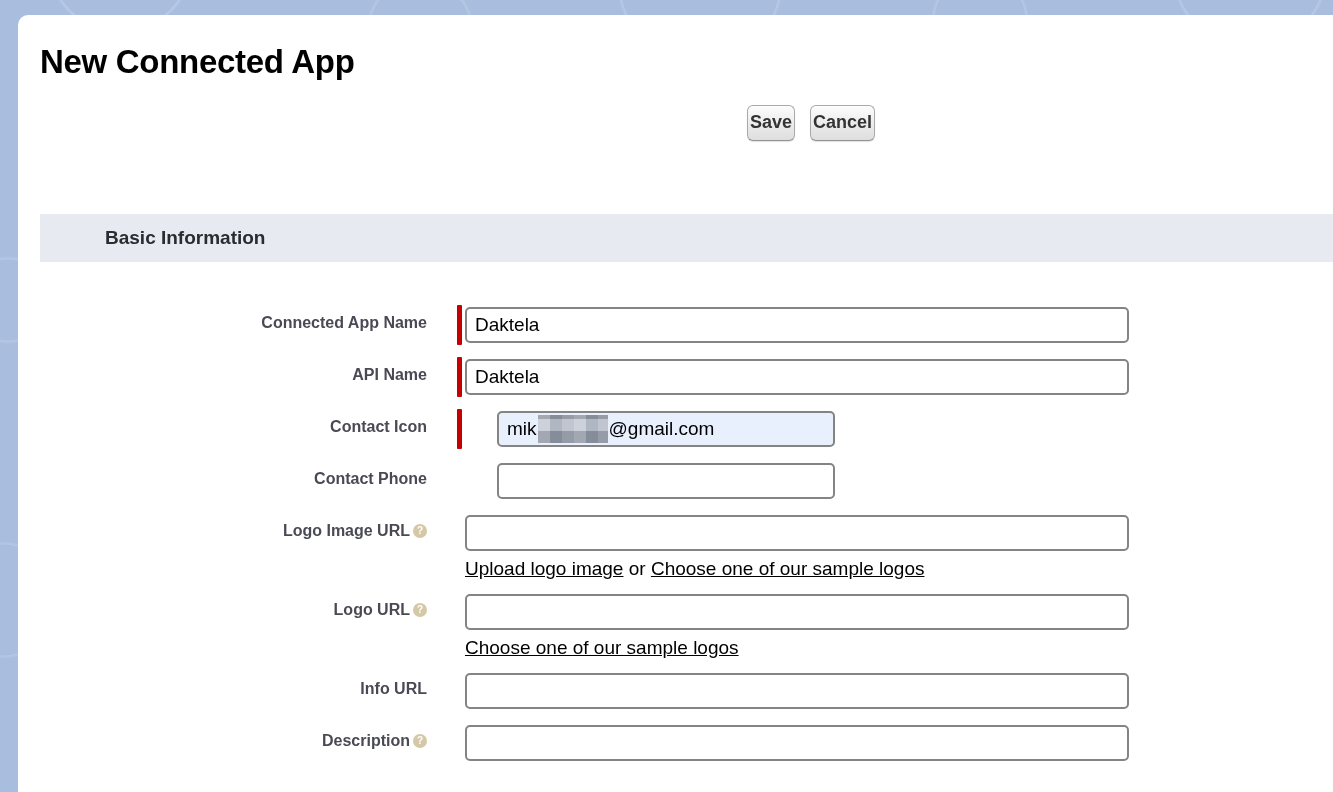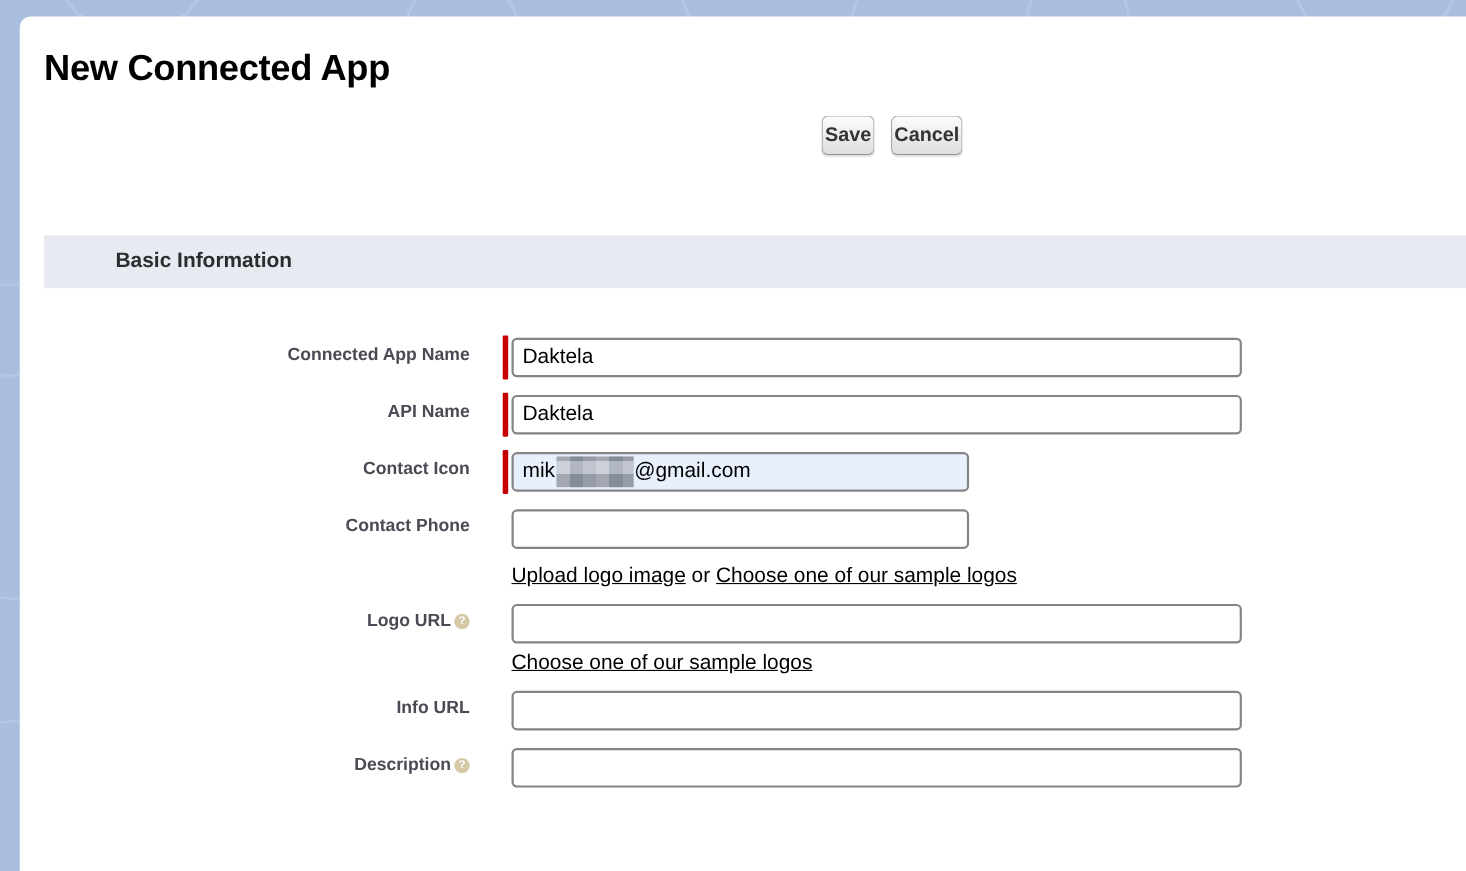--- a/index.html
+++ b/index.html
@@ -63,21 +63,21 @@
     width:5px;height:40px;margin-left:30px;margin-right:3px;background:transparent;border-radius:1px;
   }
   .reqbar.req{background:#c40000;}
   .tbox{
     box-sizing:border-box;height:36px;margin-top:2px;
     border:2px solid #848484;border-radius:5px;background:#fff;
     font-family:"Liberation Sans","DejaVu Sans",sans-serif;
     font-size:19px;color:#000;padding:0 8px;outline:none;
   }
   .tbox.full{width:664px;}
-  .tbox.short{width:416px;}
+  .tbox.short{width:338px;margin-left:32px;}
   .tbox.autofill{background:#e8f0fe;display:flex;align-items:center;}
   .pixel-blur{
     display:inline-block;width:70px;height:28px;margin:0 1px;
     background:
       repeating-linear-gradient(0deg, rgba(110,116,130,.45) 0 12px, rgba(205,209,218,.45) 12px 24px),
       repeating-linear-gradient(90deg, #cdd1d9 0 12px, #99a0ae 12px 24px, #b6bbc6 24px 36px);
   }
   .linkline{
     margin-left:447px;margin-top:5px;font-size:19px;color:#000;
   }
@@ -127,20 +127,25 @@
       </div>
     </div>
 
     <div class="frow">
       <div class="lbl"><span>Contact Phone</span></div>
       <div class="reqbar"></div>
       <input class="tbox short" value="" style="">
     </div>
 
     <div class="row-gap-top">
+      <div class="frow" style="margin-bottom:0;">
+        <div class="lbl"><span>Logo Image URL</span><span class="help-icon">?</span></div>
+        <div class="reqbar"></div>
+        <input class="tbox full" value="" style="">
+      </div>
       <div class="linkline">
         <a>Upload logo image</a><span> or </span><a>Choose one of our sample logos</a>
       </div>
     </div>
 
     <div style="margin-top:12px;">
       <div class="frow" style="margin-bottom:0;">
         <div class="lbl"><span>Logo URL</span><span class="help-icon">?</span></div>
         <div class="reqbar"></div>
         <input class="tbox full" value="" style="">

